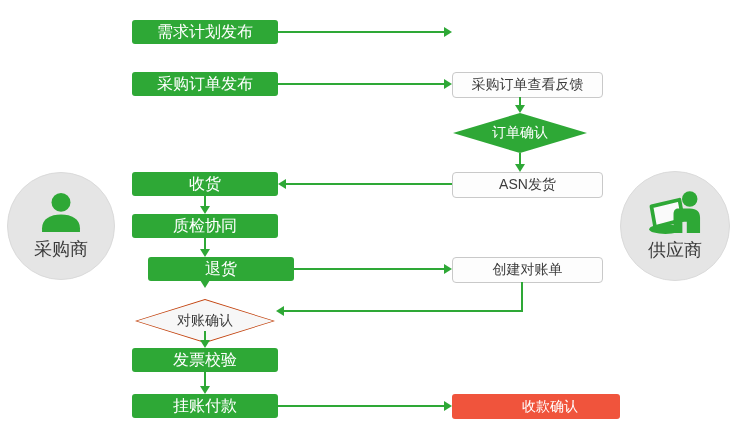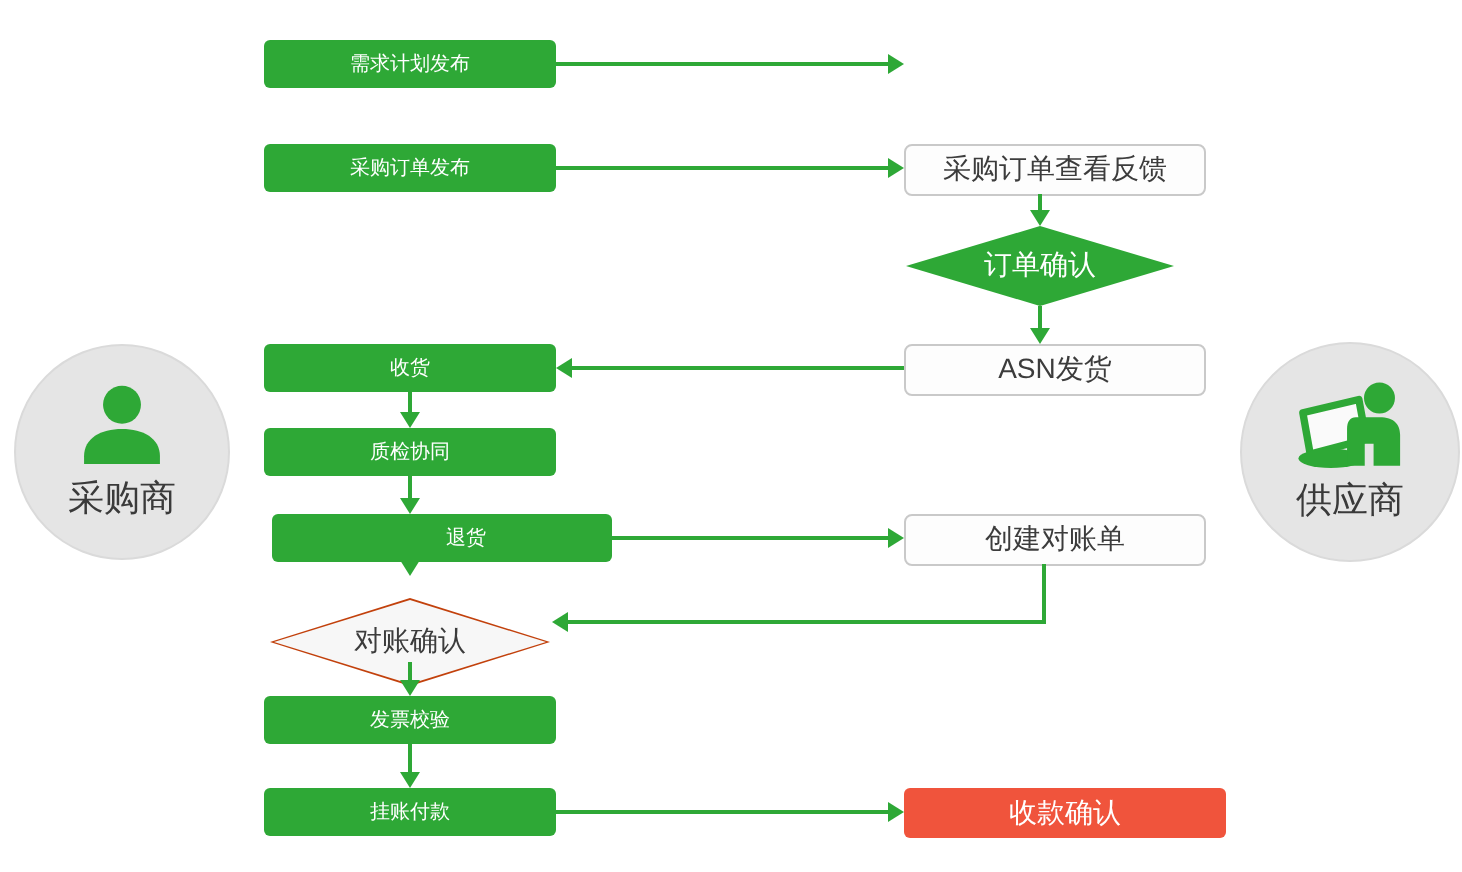--- a/index.html
+++ b/index.html
@@ -3,29 +3,29 @@
 <meta charset="utf-8">
 <style>
   html,body{margin:0;padding:0;background:#ffffff;}
   #stage{
     position:relative;width:731px;height:436px;background:#ffffff;overflow:hidden;
     font-family:"Liberation Sans","DejaVu Sans",sans-serif;
   }
   
   .gbox{
     position:absolute;width:146px;height:24px;background:#2EA836;border-radius:3px;
-    color:#ffffff;font-size:10px;display:flex;align-items:center;justify-content:center;
+    color:#ffffff;font-size:16px;display:flex;align-items:center;justify-content:center;
   }
   .wbox{
     position:absolute;width:149px;height:24px;background:#FDFDFD;border:1px solid #C9C9C9;
     border-radius:4px;color:#3C3C3C;font-size:14px;display:flex;align-items:center;justify-content:center;
   }
   .rbox{
-    position:absolute;width:161px;height:25px;background:#F0543C;border-radius:3px;
-    color:#ffffff;font-size:14px;display:flex;align-items:center;justify-content:center;
+    position:absolute;width:140px;height:25px;background:#F0543C;border-radius:3px;
+    color:#ffffff;font-size:14px;display:flex;align-items:center;justify-content:center;padding-left:28px;
   }
   .diamond-green{
     position:absolute;left:453px;top:113px;width:134px;height:40px;background:#2EA836;
     clip-path:polygon(50% 0,100% 50%,50% 100%,0 50%);
     color:#ffffff;font-size:14px;display:flex;align-items:center;justify-content:center;
   }
   .diamond-gray-outer{
     position:absolute;left:135px;top:299px;width:140px;height:44px;background:#c2410c;
     clip-path:polygon(50% 0,100% 50%,50% 100%,0 50%);
   }
@@ -72,21 +72,21 @@
         <path d="M42,25 L58,25 C68,25 72,30 72,37 L72,58 L54,58 L54,43 L48,43 L48,58 L36,58 L36,33 C36,28 38,25 42,25 Z" fill="#2EA836"></path>
       </svg>
     </span>
     <span class="label">供应商</span>
   </div>
 
   <div class="gbox" style="left:132px;top:20px;">需求计划发布</div>
   <div class="gbox" style="left:132px;top:72px;">采购订单发布</div>
   <div class="gbox" style="left:132px;top:172px;">收货</div>
   <div class="gbox" style="left:132px;top:214px;">质检协同</div>
-  <div class="gbox" style="left:136px;top:257px;padding-left:24px;">退货</div>
+  <div class="gbox" style="left:148px;top:257px;">退货</div>
   <div class="diamond-gray-outer">
     <div class="diamond-gray-inner">对账确认</div>
   </div>
   <div class="gbox" style="left:132px;top:348px;">发票校验</div>
   <div class="gbox" style="left:132px;top:394px;">挂账付款</div>
 
   <div class="wbox" style="left:452px;top:72px;text-align:center;">采购订单查看反馈</div>
   <div class="diamond-green">订单确认</div>
   <div class="wbox" style="left:452px;top:172px;">ASN发货</div>
   <div class="wbox" style="left:452px;top:257px;">创建对账单</div>

